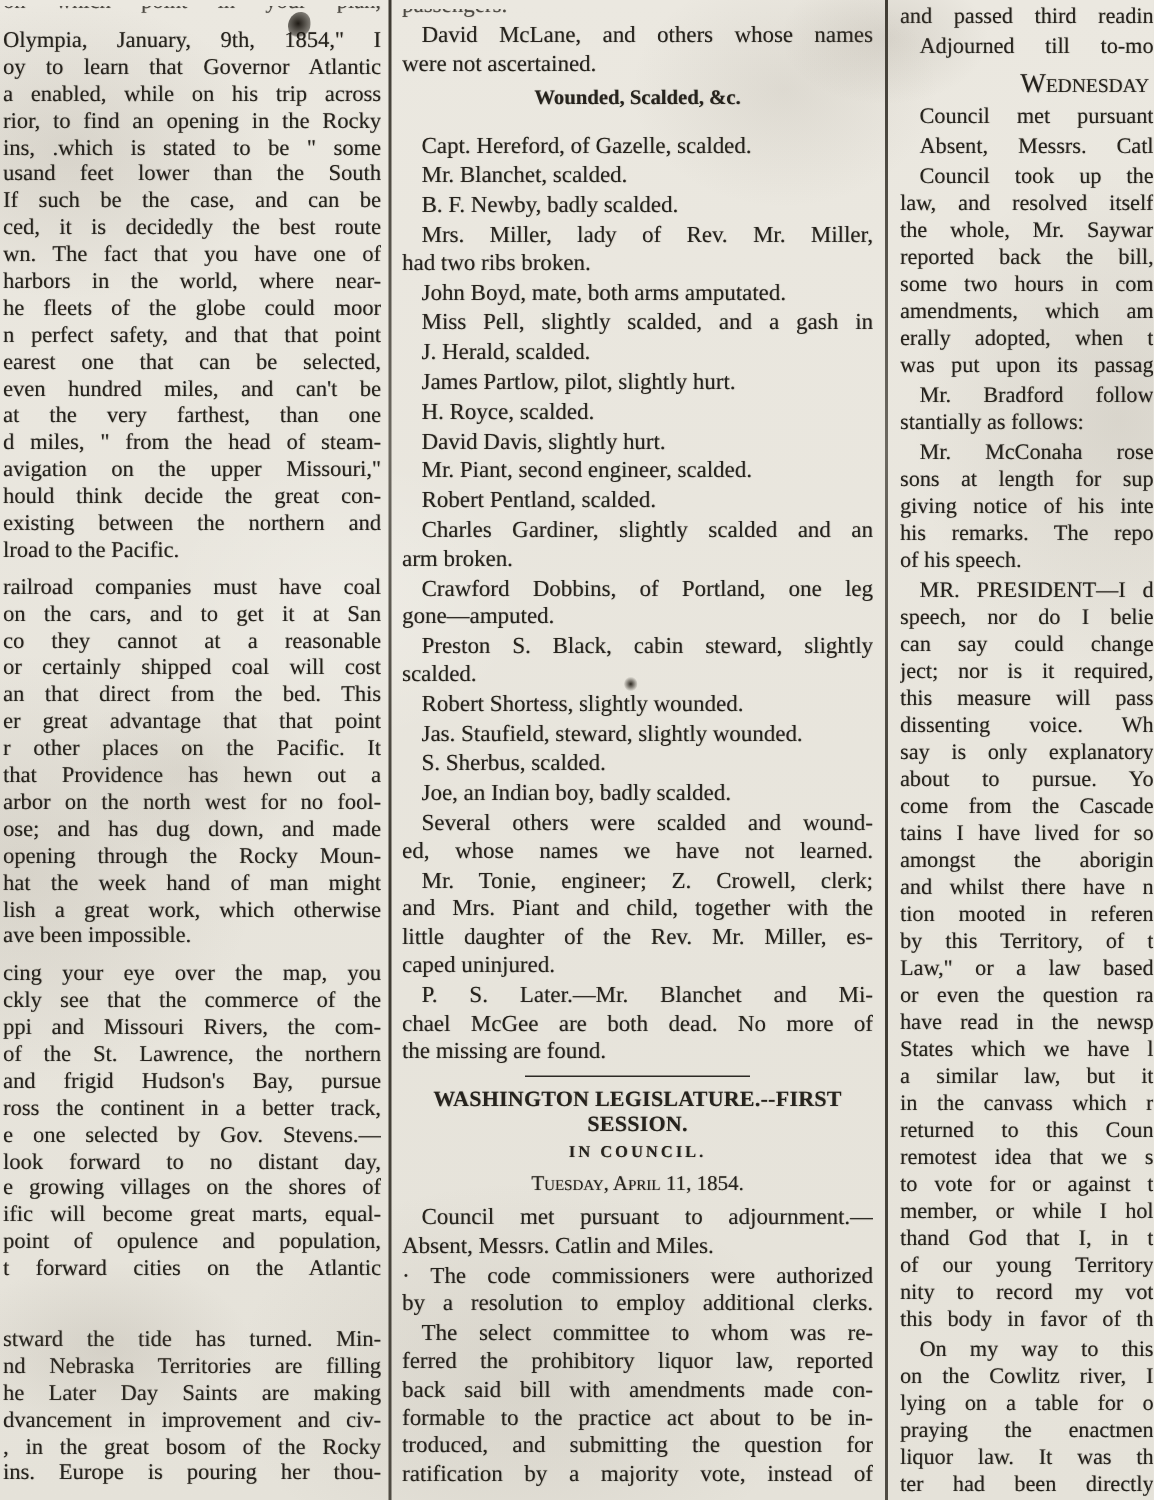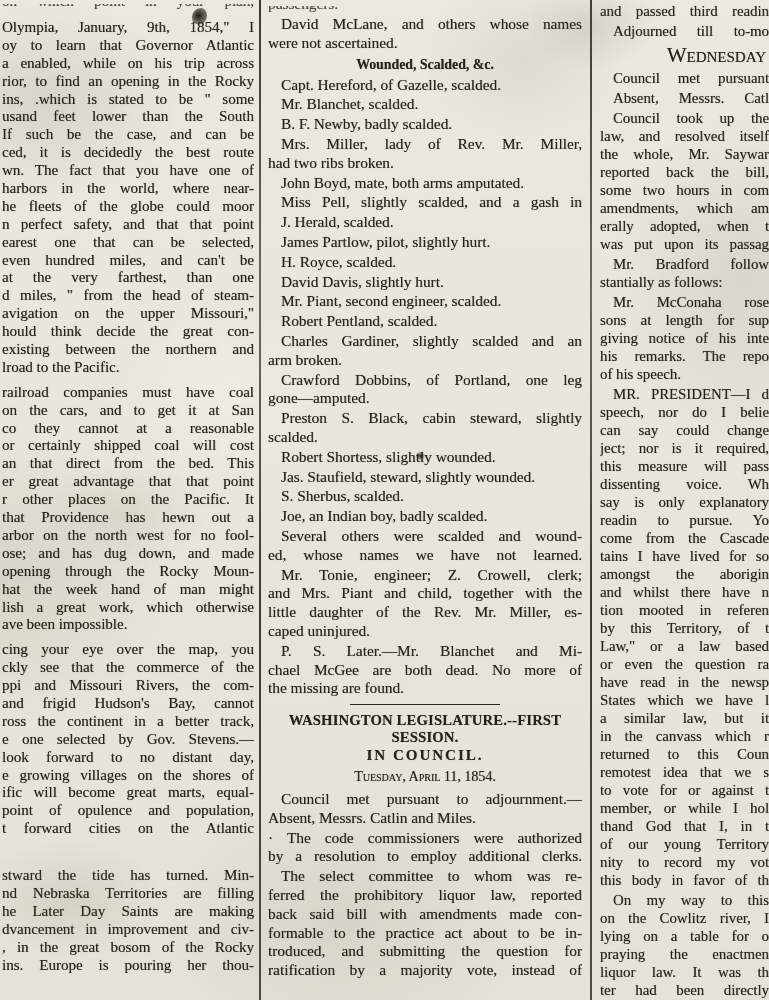--- a/index.html
+++ b/index.html
@@ -31,24 +31,24 @@
   .ln.end{text-align-last:left;}
   .ln.ind{text-indent:13px;}
   .para{margin:0 0 7px 0;}
   .col-mid .para{margin:0 0 1px 0;}
   .col-right .para{margin:0 0 2px 0;}
 
   .clip-top{height:8px;overflow:hidden;opacity:.8;}
   .clip-top .ln{margin-top:-11px;}
 
   .h1{font-weight:bold;text-align:center;font-size:14.6px;line-height:17px;margin:7px 0 2px;letter-spacing:.2px;}
-  .h2{font-weight:bold;text-align:center;font-size:13.8px;line-height:16px;margin:4px 0 3px;}
-  .h2s{font-weight:bold;text-align:center;font-size:15px;line-height:15px;letter-spacing:2px;margin:2px 0 4px;}
+  .h2{font-weight:bold;text-align:center;font-size:13.8px;line-height:16px;margin:4px 0 16px;}
+  .h2s{font-weight:bold;text-align:center;font-size:11px;line-height:15px;letter-spacing:2px;margin:2px 0 4px;}
   .date{text-align:center;font-variant:small-caps;font-size:14px;line-height:18px;margin:5px 0 4px;}
-  .h3r{text-align:right;font-variant:small-caps;font-size:21px;line-height:18px;margin:6px 3px 5px 0;}
+  .h3r{text-align:right;font-variant:small-caps;font-size:18px;line-height:18px;margin:6px 3px 5px 0;}
   .rule-line{width:150px;margin:6px auto 5px;border-top:1.6px solid #2c2925;}
 
   .divider{position:absolute;top:0;bottom:0;width:2px;
     background:linear-gradient(rgba(42,38,30,.9), rgba(42,38,30,.65) 30%, rgba(42,38,30,.9) 60%, rgba(42,38,30,.8));}
   #divider-1{left:259px;}
   #divider-2{left:590px;}
 
   .stain{position:absolute;pointer-events:none;}
   #stain-inkblob-1{left:192px;top:8px;width:15px;height:17px;border-radius:60% 40% 55% 45%;
     background:radial-gradient(circle at 45% 45%, rgba(20,16,10,.95), rgba(20,16,10,.5) 65%, transparent 75%);}
@@ -103,21 +103,22 @@
       <div class="ln">ose; and has dug down, and made</div>
       <div class="ln">opening through the Rocky Moun-</div>
       <div class="ln">hat the week hand of man might</div>
       <div class="ln">lish a great work, which otherwise</div>
       <div class="ln end">ave been impossible.</div>
     </div>
     <div class="para">
       <div class="ln">cing your eye over the map, you</div>
       <div class="ln">ckly see that the commerce of the</div>
       <div class="ln">ppi and Missouri Rivers, the com-</div>
-      <div class="ln">and frigid Hudson's Bay, cannot</div>
+      <div class="ln">of the St. Lawrence, the northern</div>
+      <div class="ln">and frigid Hudson's Bay, pursue</div>
       <div class="ln">ross the continent in a better track,</div>
       <div class="ln">e one selected by Gov. Stevens.—</div>
       <div class="ln">look forward to no distant day,</div>
       <div class="ln">e growing villages on the shores of</div>
       <div class="ln">ific will become great marts, equal-</div>
       <div class="ln">point of opulence and population,</div>
       <div class="ln">t forward cities on the Atlantic</div>
     </div>
     <div class="gap" style="height: 22px;"></div>
     <div class="para">
@@ -273,21 +274,21 @@
       <div class="ln end">of his speech.</div>
     </div>
     <div class="para">
       <div class="ln ind">MR. PRESIDENT—I d</div>
       <div class="ln">speech, nor do I belie</div>
       <div class="ln">can say could change</div>
       <div class="ln">ject; nor is it required,</div>
       <div class="ln">this measure will pass</div>
       <div class="ln">dissenting voice.    Wh</div>
       <div class="ln">say is only explanatory</div>
-      <div class="ln">readin to pursue.    Yo</div>
+      <div class="ln">about to pursue.    Yo</div>
       <div class="ln">come from the Cascade</div>
       <div class="ln">tains I have lived for so</div>
       <div class="ln">amongst the aborigin</div>
       <div class="ln">and whilst there have n</div>
       <div class="ln">tion mooted in referen</div>
       <div class="ln">by this Territory, of t</div>
       <div class="ln">Law," or a law based</div>
       <div class="ln">or even the question ra</div>
       <div class="ln">have read in the newsp</div>
       <div class="ln">States which we have l</div>

